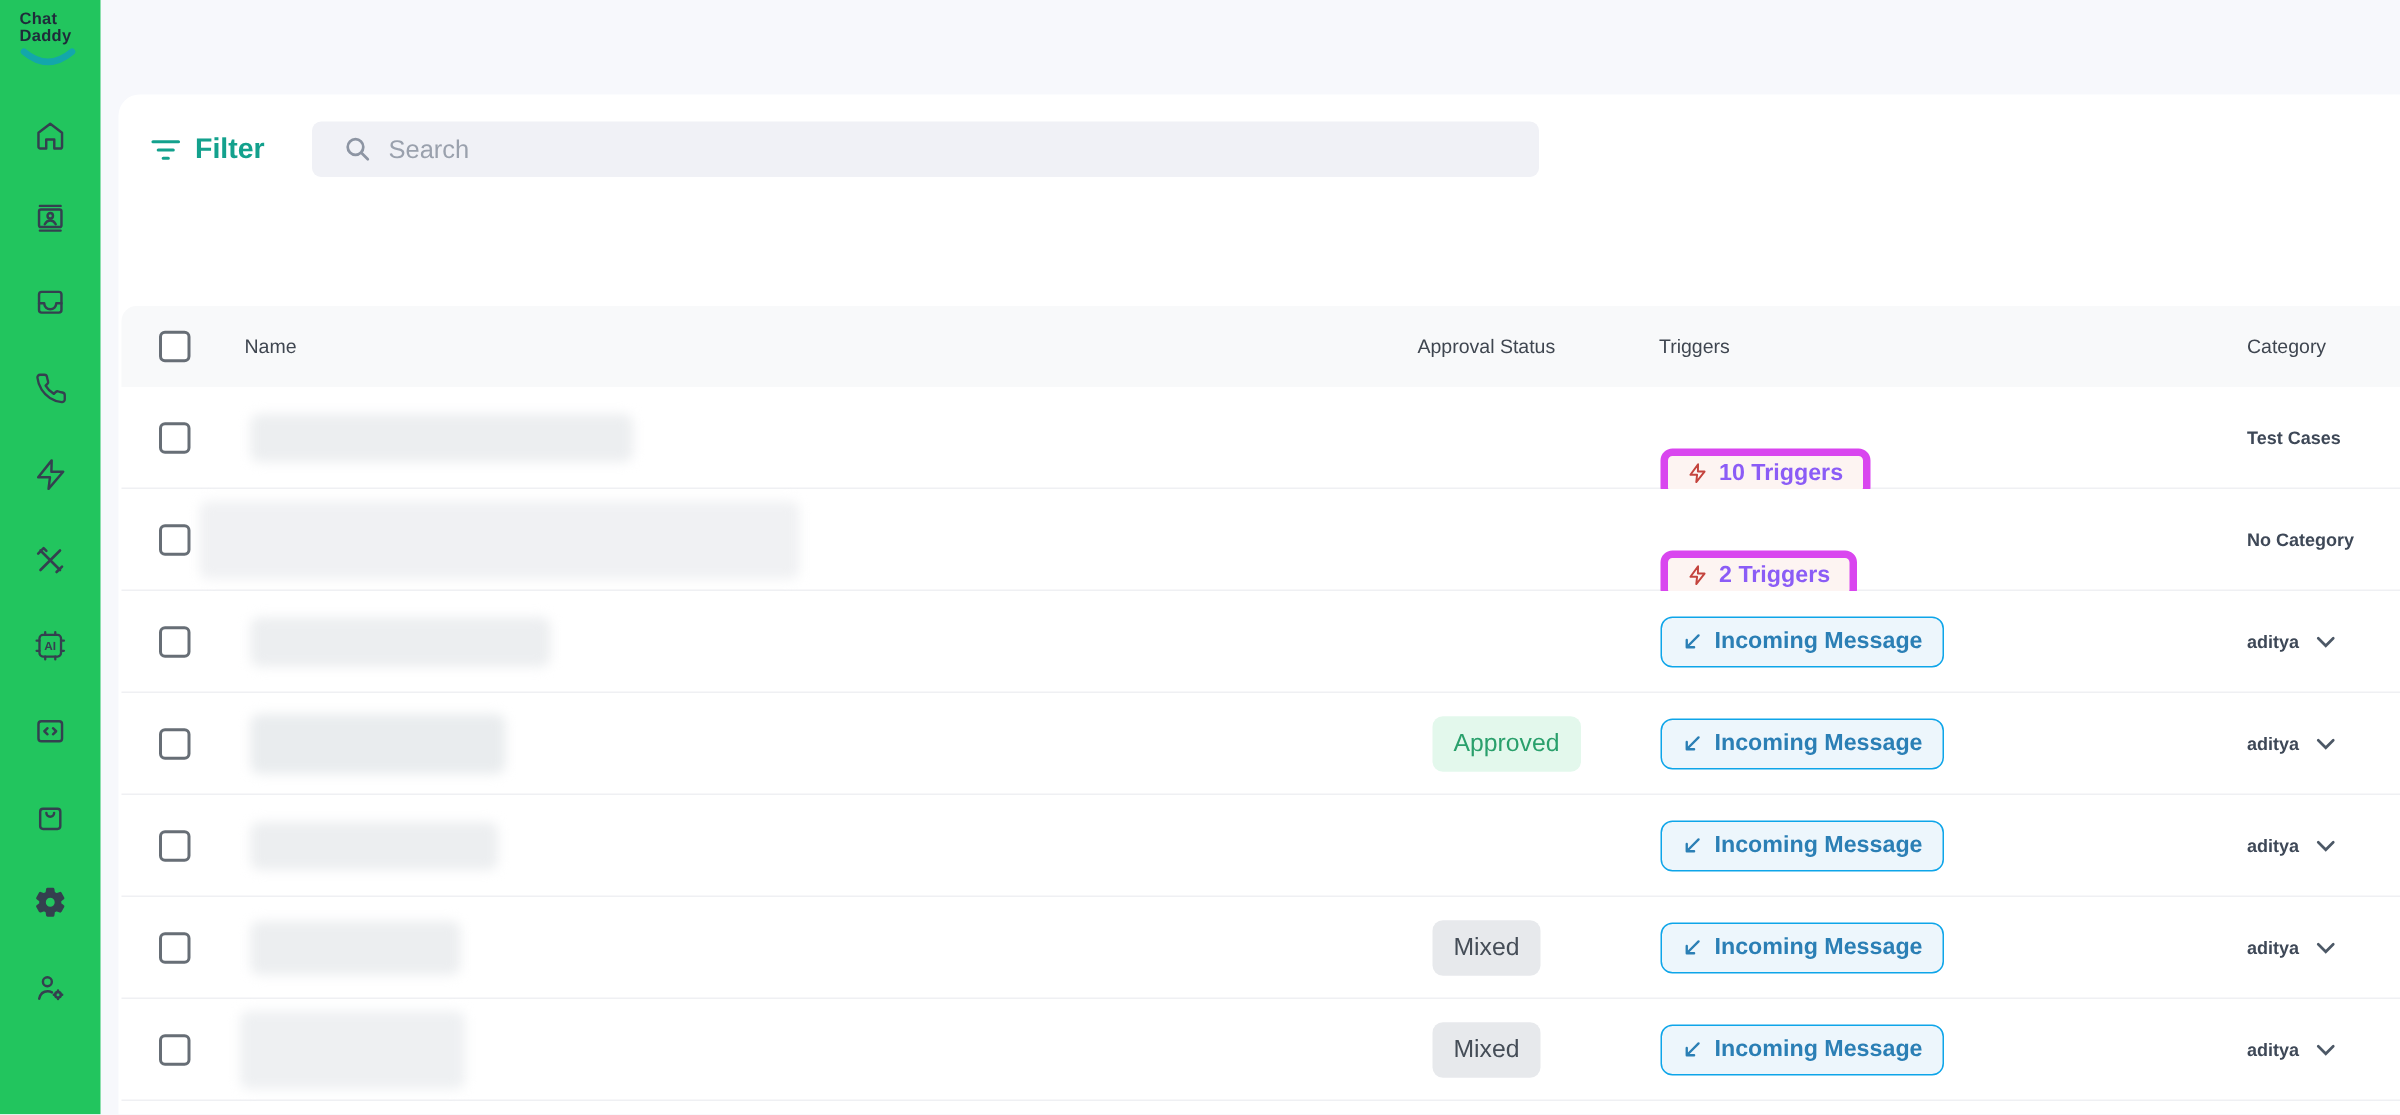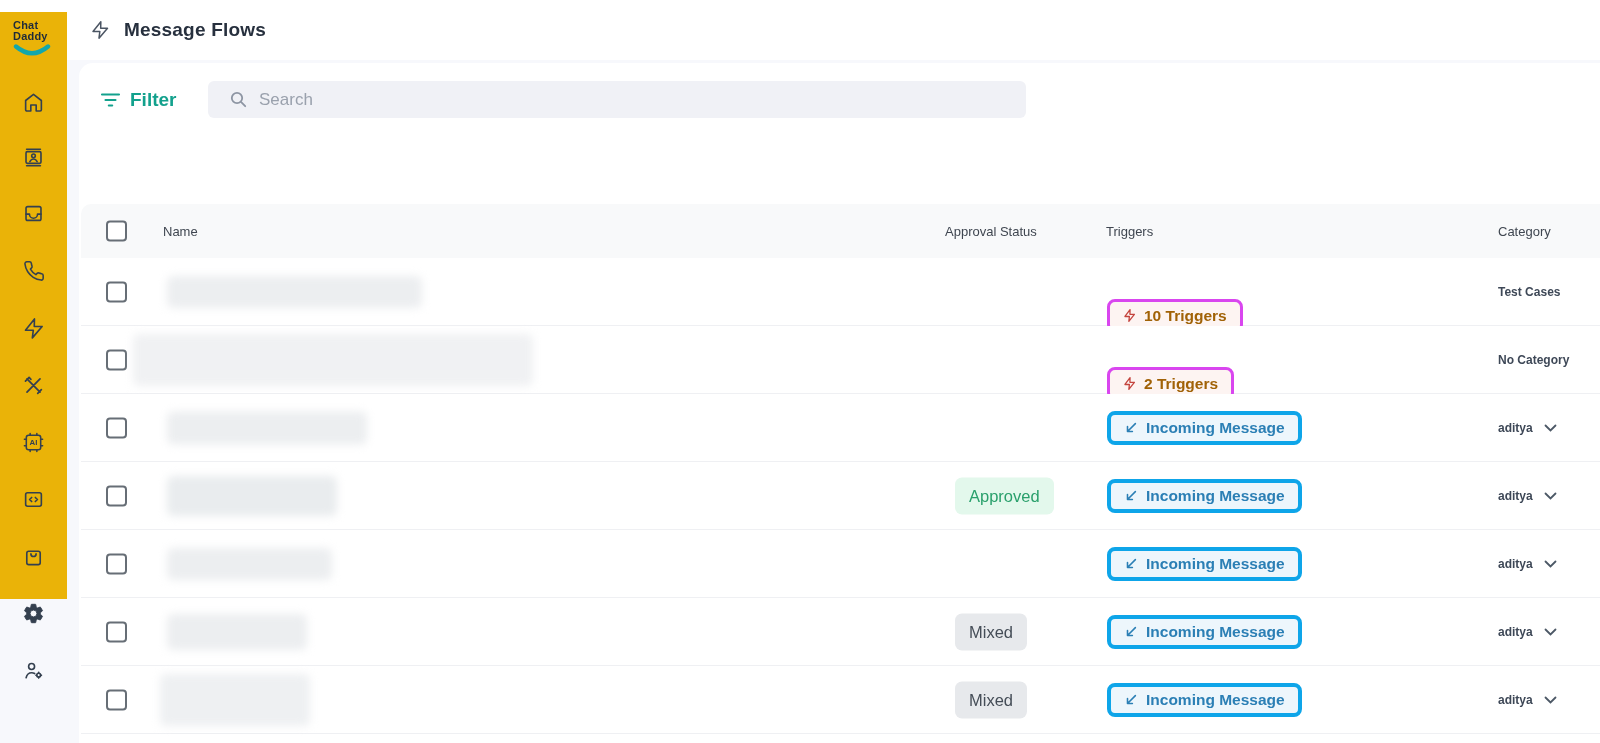--- a/index.html
+++ b/index.html
@@ -6,21 +6,21 @@
   html,body { width:1600px; height:743px; overflow:hidden; background:#f7f8fc;
               font-family:"Liberation Sans","DejaVu Sans",sans-serif; }
   .app { position:relative; width:1600px; height:743px; background:#f7f8fc; overflow:hidden; }
 
   
   .topbar { position:absolute; left:0; top:0; width:1600px; height:60px; background:#ffffff; z-index:2; }
   .title-wrap { position:absolute; left:90px; top:0; height:60px; display:flex; align-items:center; gap:14px; }
   .page-title { font-size:19px; font-weight:600; color:#27303e; letter-spacing:.2px; }
 
   
-  .sidebar { position:absolute; left:0; top:12px; width:67px; height:587px; background:#eab308; z-index:3; }
+  .sidebar { position:absolute; left:0; top:0; width:67px; height:743px; background:#22c55e; z-index:3; }
   .logo { position:absolute; left:13px; top:8px; width:44px; cursor:pointer; }
   .logo-line { display:block; font-size:11px; line-height:11px; font-weight:800; color:#1f2b3a; letter-spacing:.2px; }
   .logo-smile { display:block; margin-top:2px; }
   .nav-item { position:absolute; left:20px; width:27px; height:27px; display:flex; align-items:center; justify-content:center; cursor:pointer; }
   .nav-item svg { stroke:#34404f; }
 
   
   .card { position:absolute; left:79px; top:63px; width:1521px; height:680px; background:#ffffff; border-radius:14px 0 0 0; z-index:1; }
 
   
@@ -50,39 +50,31 @@
         border:2px solid #676e76; border-radius:4px; background:#fff; cursor:pointer; }
   .blob { position:absolute; left:86px; top:50%; transform:translateY(-50%); background:#ecEEf0; background:#eceef0;
           border-radius:6px; filter:blur(4px); }
   .cell-approval { position:absolute; left:864px; top:50%; transform:translateY(-50%);padding-left:10px; }
   .cell-trigger  { position:absolute; left:1026px; top:50%; transform:translateY(-50%); }
   .cell-category { position:absolute; left:1417px; top:50%; transform:translateY(-50%);
                    display:flex; align-items:center; gap:11px; white-space:nowrap; }
   .category-label { font-size:12px; font-weight:700; color:#3e4857; }
   .badge { display:inline-flex; align-items:center; gap:8px; height:34px; padding:0 13px;
            border-radius:8px; font-size:15.5px; font-weight:700; cursor:pointer; }
-  .badge-alert    { color:#a16207; background:#fdf4f2; border:3px solid #d946ef;margin-top:48px; }
-  .badge-incoming { color:#2b7fb5; background:#edf6fc; border:4px solid #0ea5e9; }
+  .badge-alert    { color:#8b5cf6; background:#fdf4f2; border:5px solid #d946ef;margin-top:48px; }
+  .badge-incoming { color:#2b7fb5; background:#edf6fc; border:1px solid #0ea5e9; }
   .pill { display:inline-flex; align-items:center; height:37px; padding:0 14px; border-radius:7px; font-size:16.5px; }
   .pill-approved { color:#2aa06c; background:#e3f8ec; }
   .pill-mixed    { color:#454d57; background:#e7e9ec; }
 </style>
 </head>
 <body>
 
 <div class="app">
 
-  <header class="topbar">
-    <div class="title-wrap">
-      <svg width="20" height="20" viewBox="0 0 24 24" fill="none" stroke="#4b5563" stroke-width="1.8" stroke-linejoin="round">
-          <path d="M13 2 3.6 13.8h8.2l-1 8L21 9.9h-8.2z"></path>
-        </svg>
-      <h1 class="page-title">Message Flows</h1>
-    </div>
-  </header>
 
   <aside class="sidebar">
     <div class="logo">
       <span class="logo-line">Chat</span>
       <span class="logo-line">Daddy</span>
       <svg class="logo-smile" width="38" height="13" viewBox="0 0 38 13" fill="none">
           <path d="M3 2.5q16 13.5 32 0" stroke="#13a7ab" stroke-width="4.4" stroke-linecap="round"></path>
         </svg>
     </div>
 

